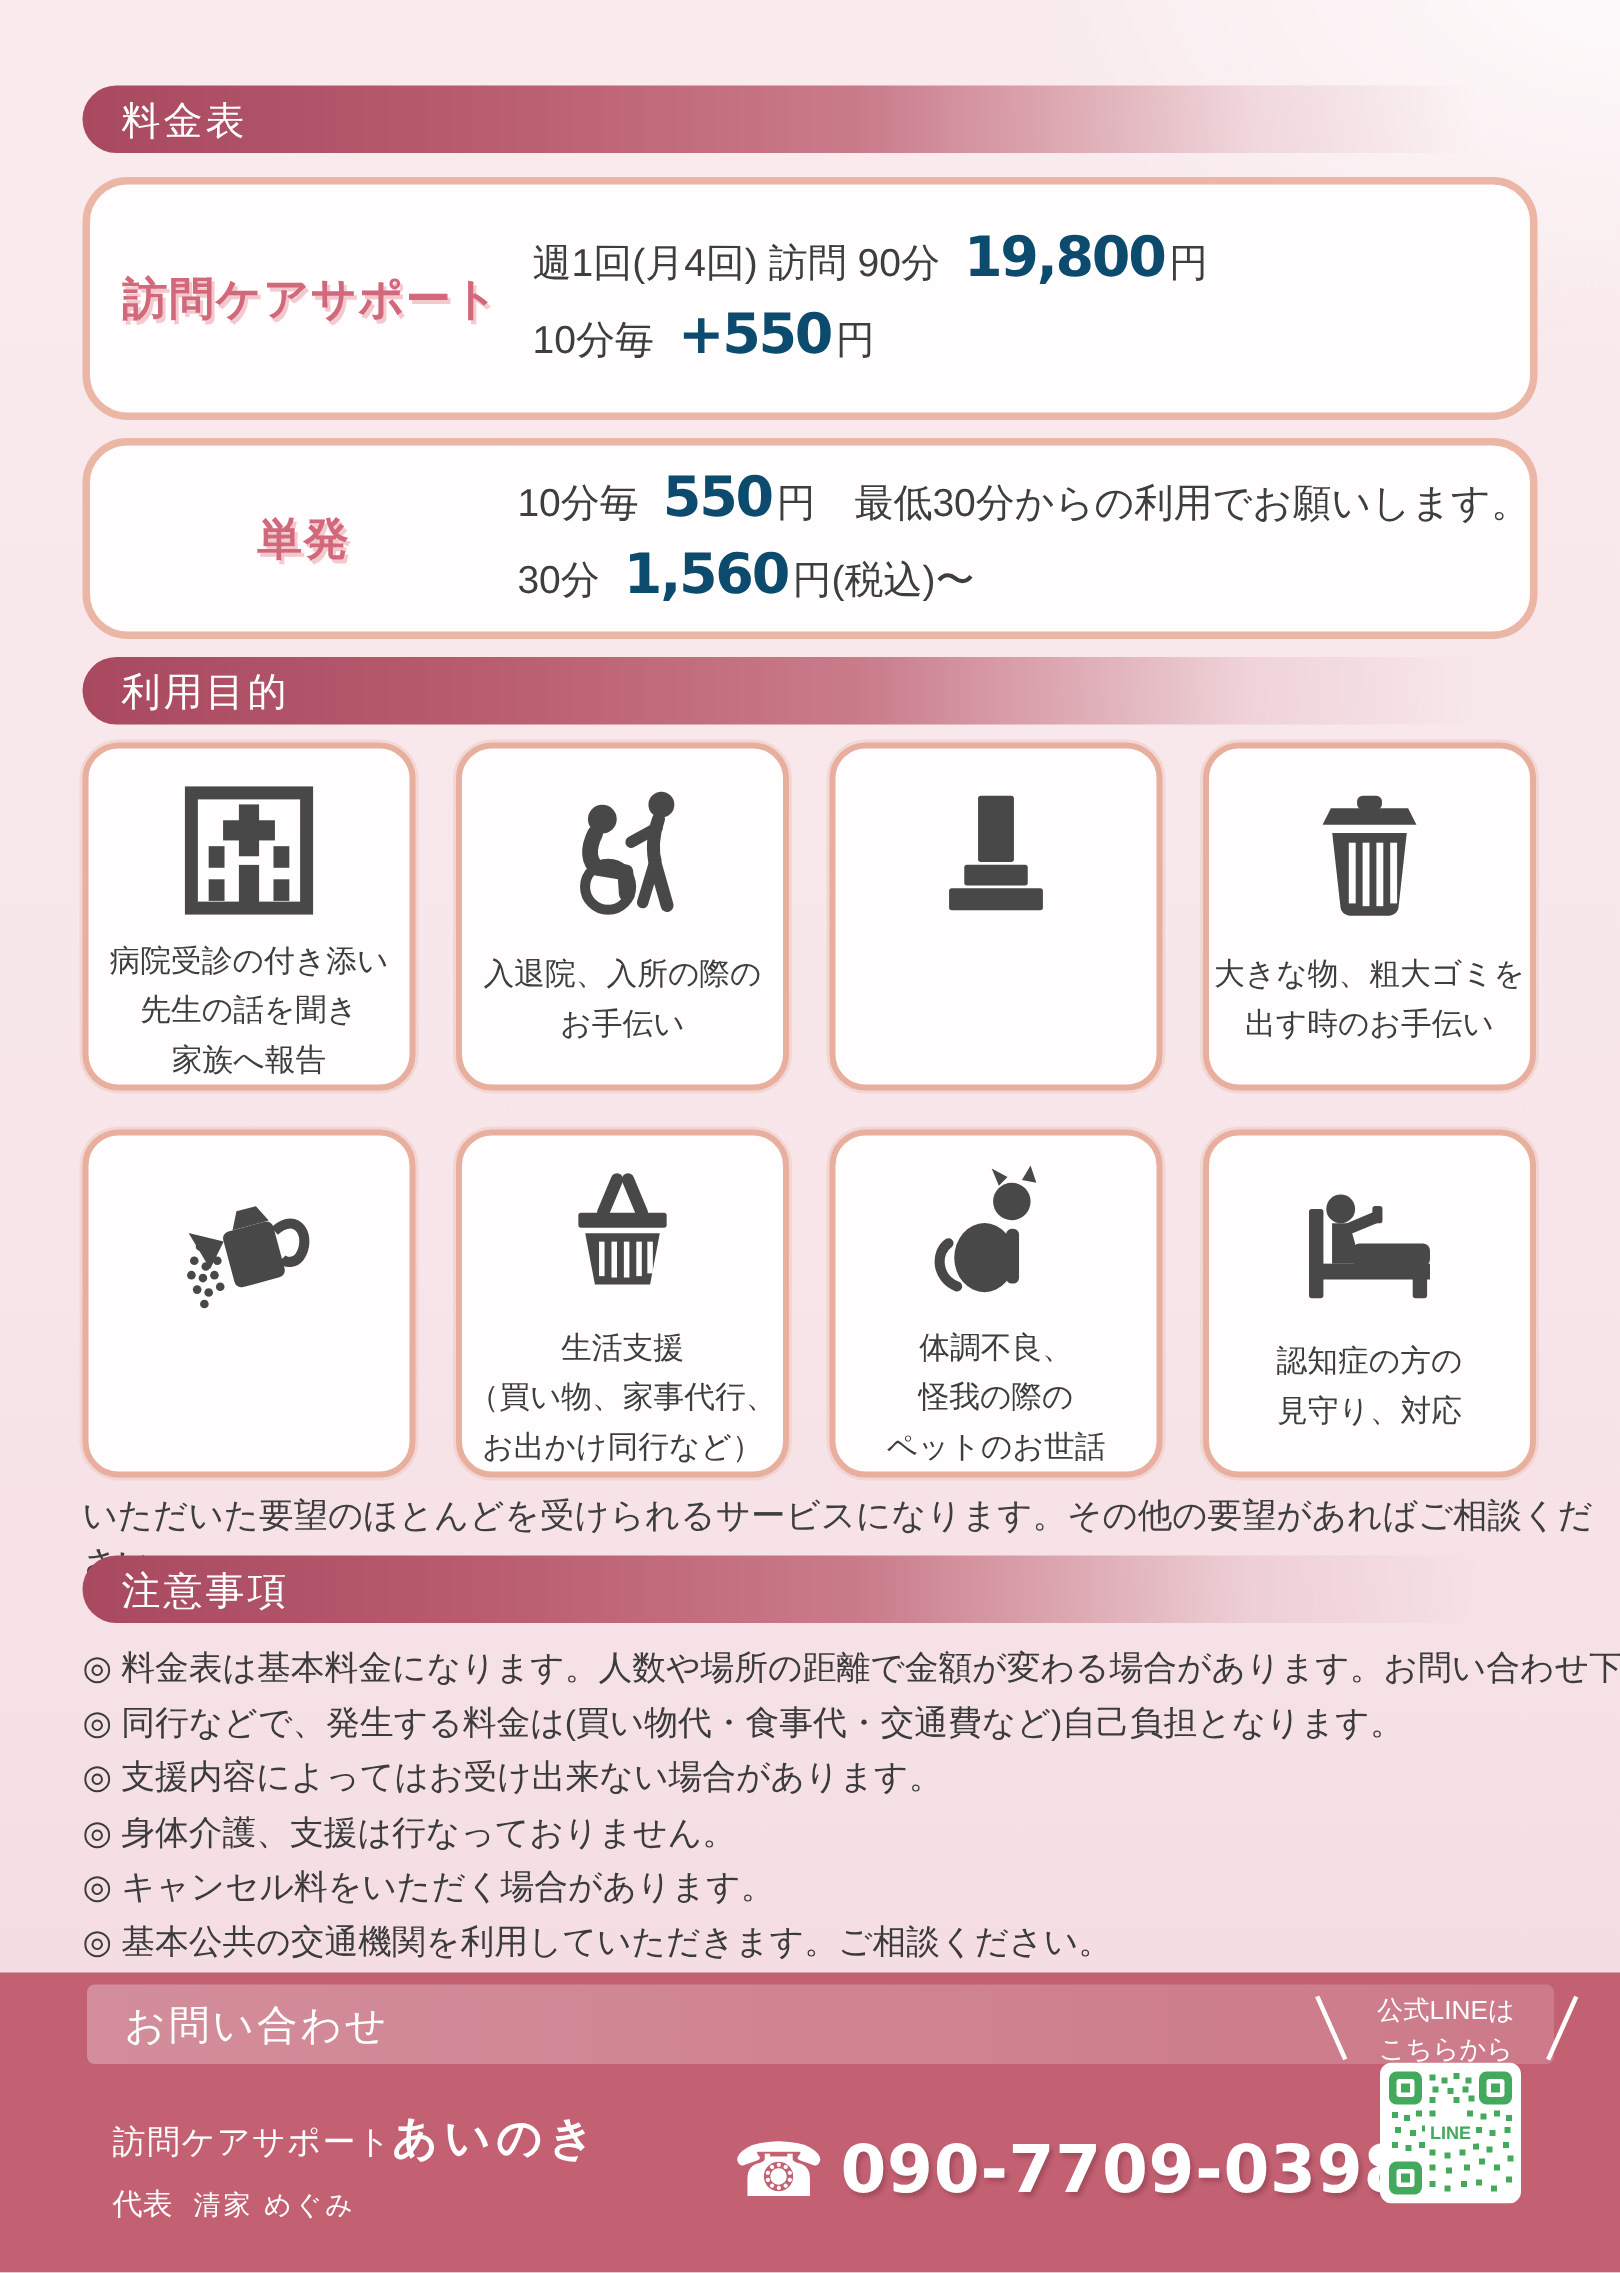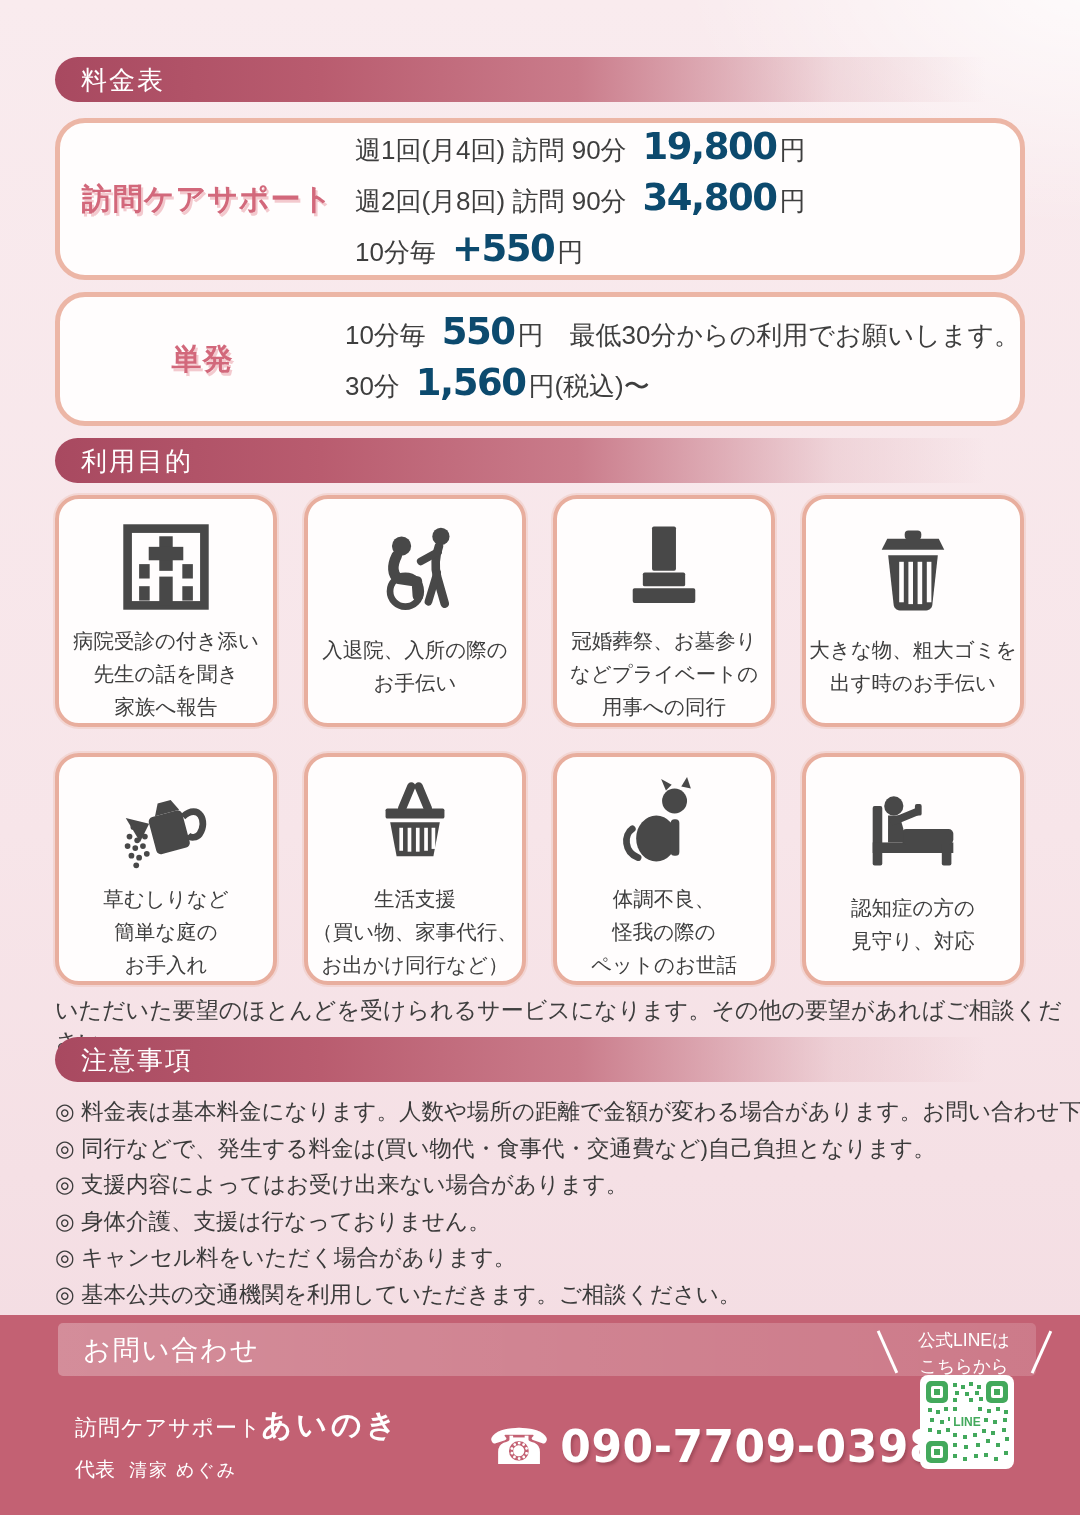--- a/index.html
+++ b/index.html
@@ -109,21 +109,20 @@
 <div class="page">
 
   <div class="bar" id="bar-pricing">
     <div class="bar-title">料金表</div>
   </div>
 
   <div class="price-box" id="plan-subsc">
     <div class="plan-label">訪問ケアサポート</div>
     <div class="plan-lines">
       <div class="price-line"><span>週1回(月4回) 訪問 90分</span><span class="price-num">19,800</span><span>円</span></div>
-      <div class="price-line"><span>週2回(月8回) 訪問 90分</span><span class="price-num">34,800</span><span>円</span></div>
       <div class="price-line"><span>10分毎</span><span class="price-num">+550</span><span>円</span></div>
     </div>
   </div>
 
   <div class="price-box" id="plan-single">
     <div class="plan-label">単発</div>
     <div class="plan-lines">
       <div class="price-line"><span>10分毎</span><span class="price-num">550</span><span>円</span><span class="price-note">最低30分からの利用でお願いします。</span></div>
       <div class="price-line"><span>30分</span><span class="price-num">1,560</span><span>円(税込)〜</span></div>
     </div>
@@ -170,23 +169,20 @@
     </div>
 
     <div class="card">
       <div class="card-icon">
         <svg width="92" height="92" viewBox="0 0 100 100" fill="#484848">
           <rect x="37" y="6" width="26" height="48" rx="2"></rect>
           <rect x="27" y="56" width="46" height="15" rx="2"></rect>
           <rect x="16" y="73" width="68" height="16" rx="2"></rect>
         </svg>
       </div>
-      <div class="card-caption">冠婚葬祭、お墓参り
-などプライベートの
-用事への同行</div>
     </div>
 
     <div class="card">
       <div class="card-icon">
         <svg width="92" height="92" viewBox="0 0 100 100" fill="#484848">
           <rect x="41" y="6" width="18" height="10" rx="4"></rect>
           <path d="M22 15 L78 15 L84 27 L16 27 Z"></path>
           <path d="M23 33 L77 33 L71 87 C70.5 91 67 93 63 93 L37 93 C33 93 29.5 91 29 87 Z"></path>
           <rect x="35" y="40" width="5" height="44" fill="#fffdfd"></rect>
           <rect x="45" y="40" width="5" height="46" fill="#fffdfd"></rect>
@@ -214,23 +210,20 @@
             <circle cx="28" cy="62" r="3"></circle>
             <circle cx="10" cy="72" r="3"></circle>
           <circle cx="18" cy="74" r="3"></circle>
             <circle cx="26" cy="72" r="3"></circle>
             <circle cx="14" cy="82" r="3"></circle>
           <circle cx="22" cy="84" r="3"></circle>
             <circle cx="30" cy="80" r="3"></circle>
             <circle cx="19" cy="92" r="3"></circle>
         </svg>
       </div>
-      <div class="card-caption">草むしりなど
-簡単な庭の
-お手入れ</div>
     </div>
 
     <div class="card">
       <div class="card-icon">
         <svg width="92" height="92" viewBox="0 0 100 100" fill="#484848">
           <path d="M36 32 L46 8" fill="none" stroke="#484848" stroke-width="9" stroke-linecap="round"></path>
           <path d="M64 32 L54 8" fill="none" stroke="#484848" stroke-width="9" stroke-linecap="round"></path>
           <rect x="18" y="32" width="64" height="11" rx="2"></rect>
           <path d="M23 47 L77 47 L70 84 L30 84 Z"></path>
           <rect x="33" y="53" width="4" height="25" fill="#fffdfd"></rect>

